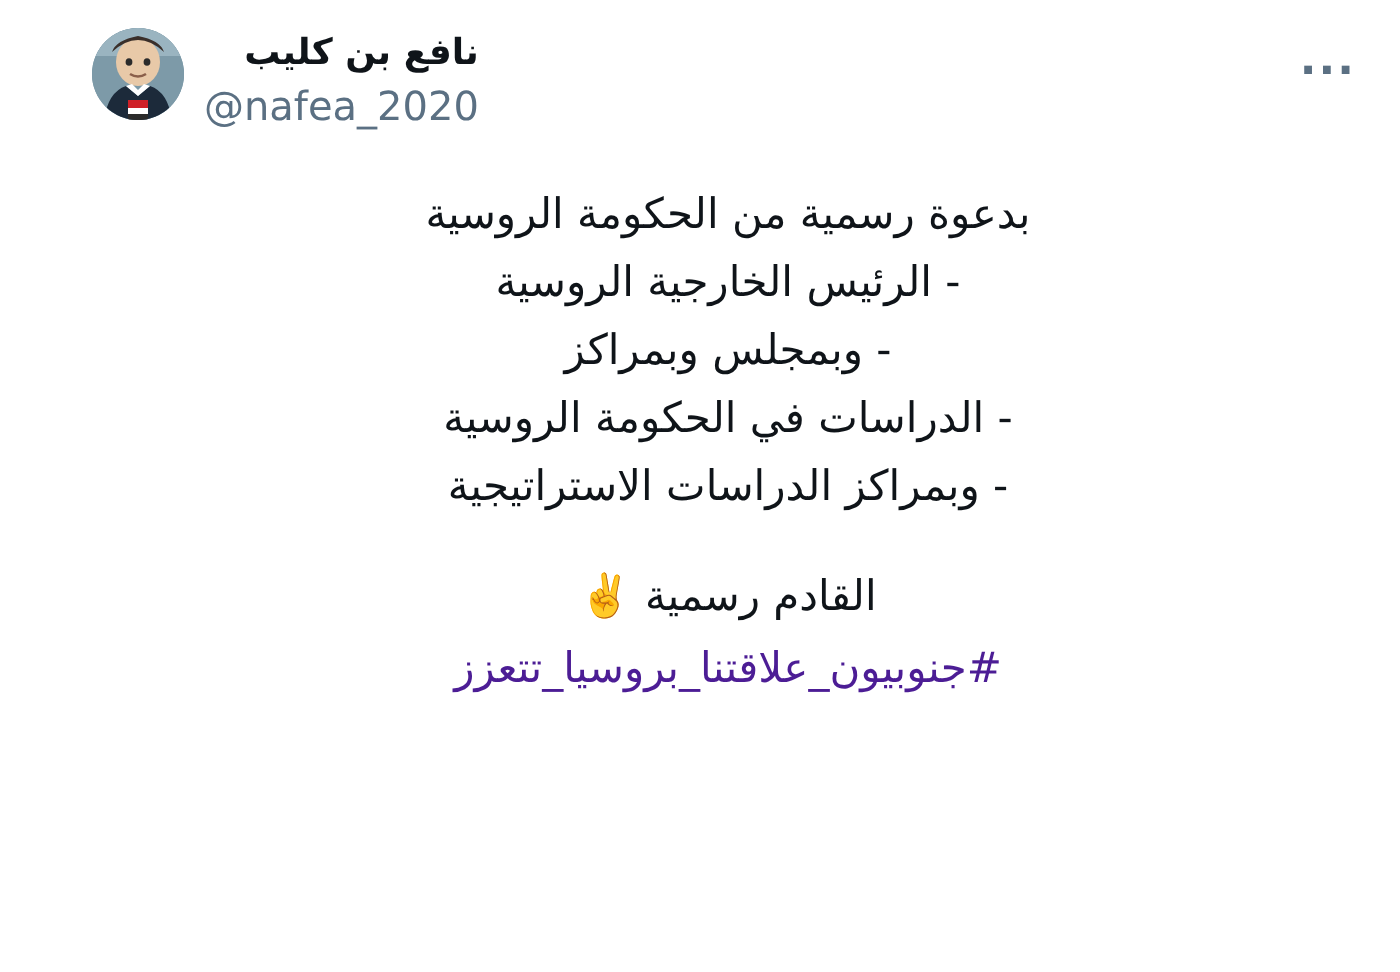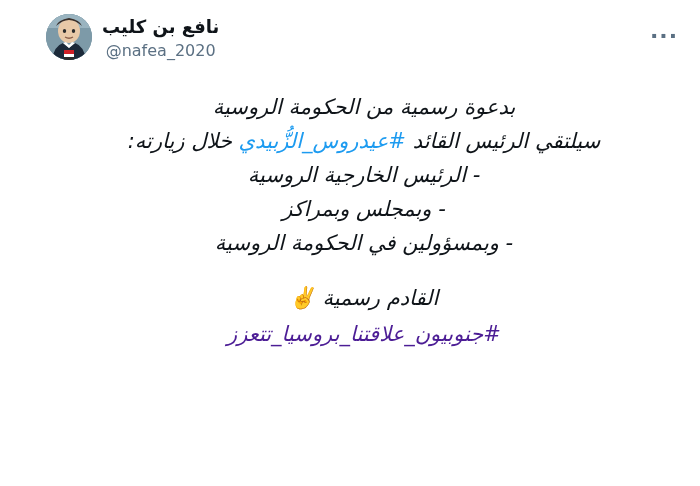--- a/index.html
+++ b/index.html
@@ -56,21 +56,21 @@
     line-height: 1.25;
     padding-top: 6px;
   }
   .display-name {
     font-size: 18px;
     font-weight: bold;
     color: #0f1419;
     white-space: nowrap;
   }
   .handle {
-    font-size: 16px;
+    font-size: 20px;
     color: #5b7083;
     direction: ltr;
     text-align: center;
     white-space: nowrap;
     margin-top: 2px;
   }
   .more-btn {
     color: #5b7083;
     font-size: 22px;
     line-height: 1;
@@ -84,21 +84,20 @@
   .tweet-body {
     position: absolute;
     top: 90px;
     left: 16px;
     right: 16px;
     text-align: right;
     direction: rtl;
     font-size: 21px;
     line-height: 1.62;
     color: #0f1419;
-    font-style: italic;
   }
   .tweet-body .line {
     white-space: nowrap;
   }
   .hashtag, .mention {
     color: #1d9bf0;
   }
   .spacer-line {
     height: 21px;
   }
@@ -144,27 +143,25 @@
     </div>
 
     <div class="more-btn">...</div>
 
   </div>
 
   <div class="tweet-body">
 
     <div class="line center">بدعوة رسمية من الحكومة الروسية</div>
 
-    <div class="line center">
-      <span>سيلتقي الرئيس القائد </span><span class="hashtag">#عيدروس_الزُّبيدي</span><span> خلال زيارته:</span>
-    </div>
 
     <div class="line center">- الرئيس الخارجية الروسية</div>
     <div class="line center">- وبمجلس وبمراكز</div>
-    <div class="line center">- وبمسؤولين في الحكومة الروسية</div>
+    <div class="line center">- الدراسات في الحكومة الروسية</div>
+    <div class="line center">- وبمراكز الدراسات الاستراتيجية</div>
 
     <div class="spacer-line"></div>
 
     <div class="line center">القادم رسمية ✌️</div>
 
     <div class="tweet-footer-tag">#جنوبيون_علاقتنا_بروسيا_تتعزز</div>
 
   </div>
 
 </div>

